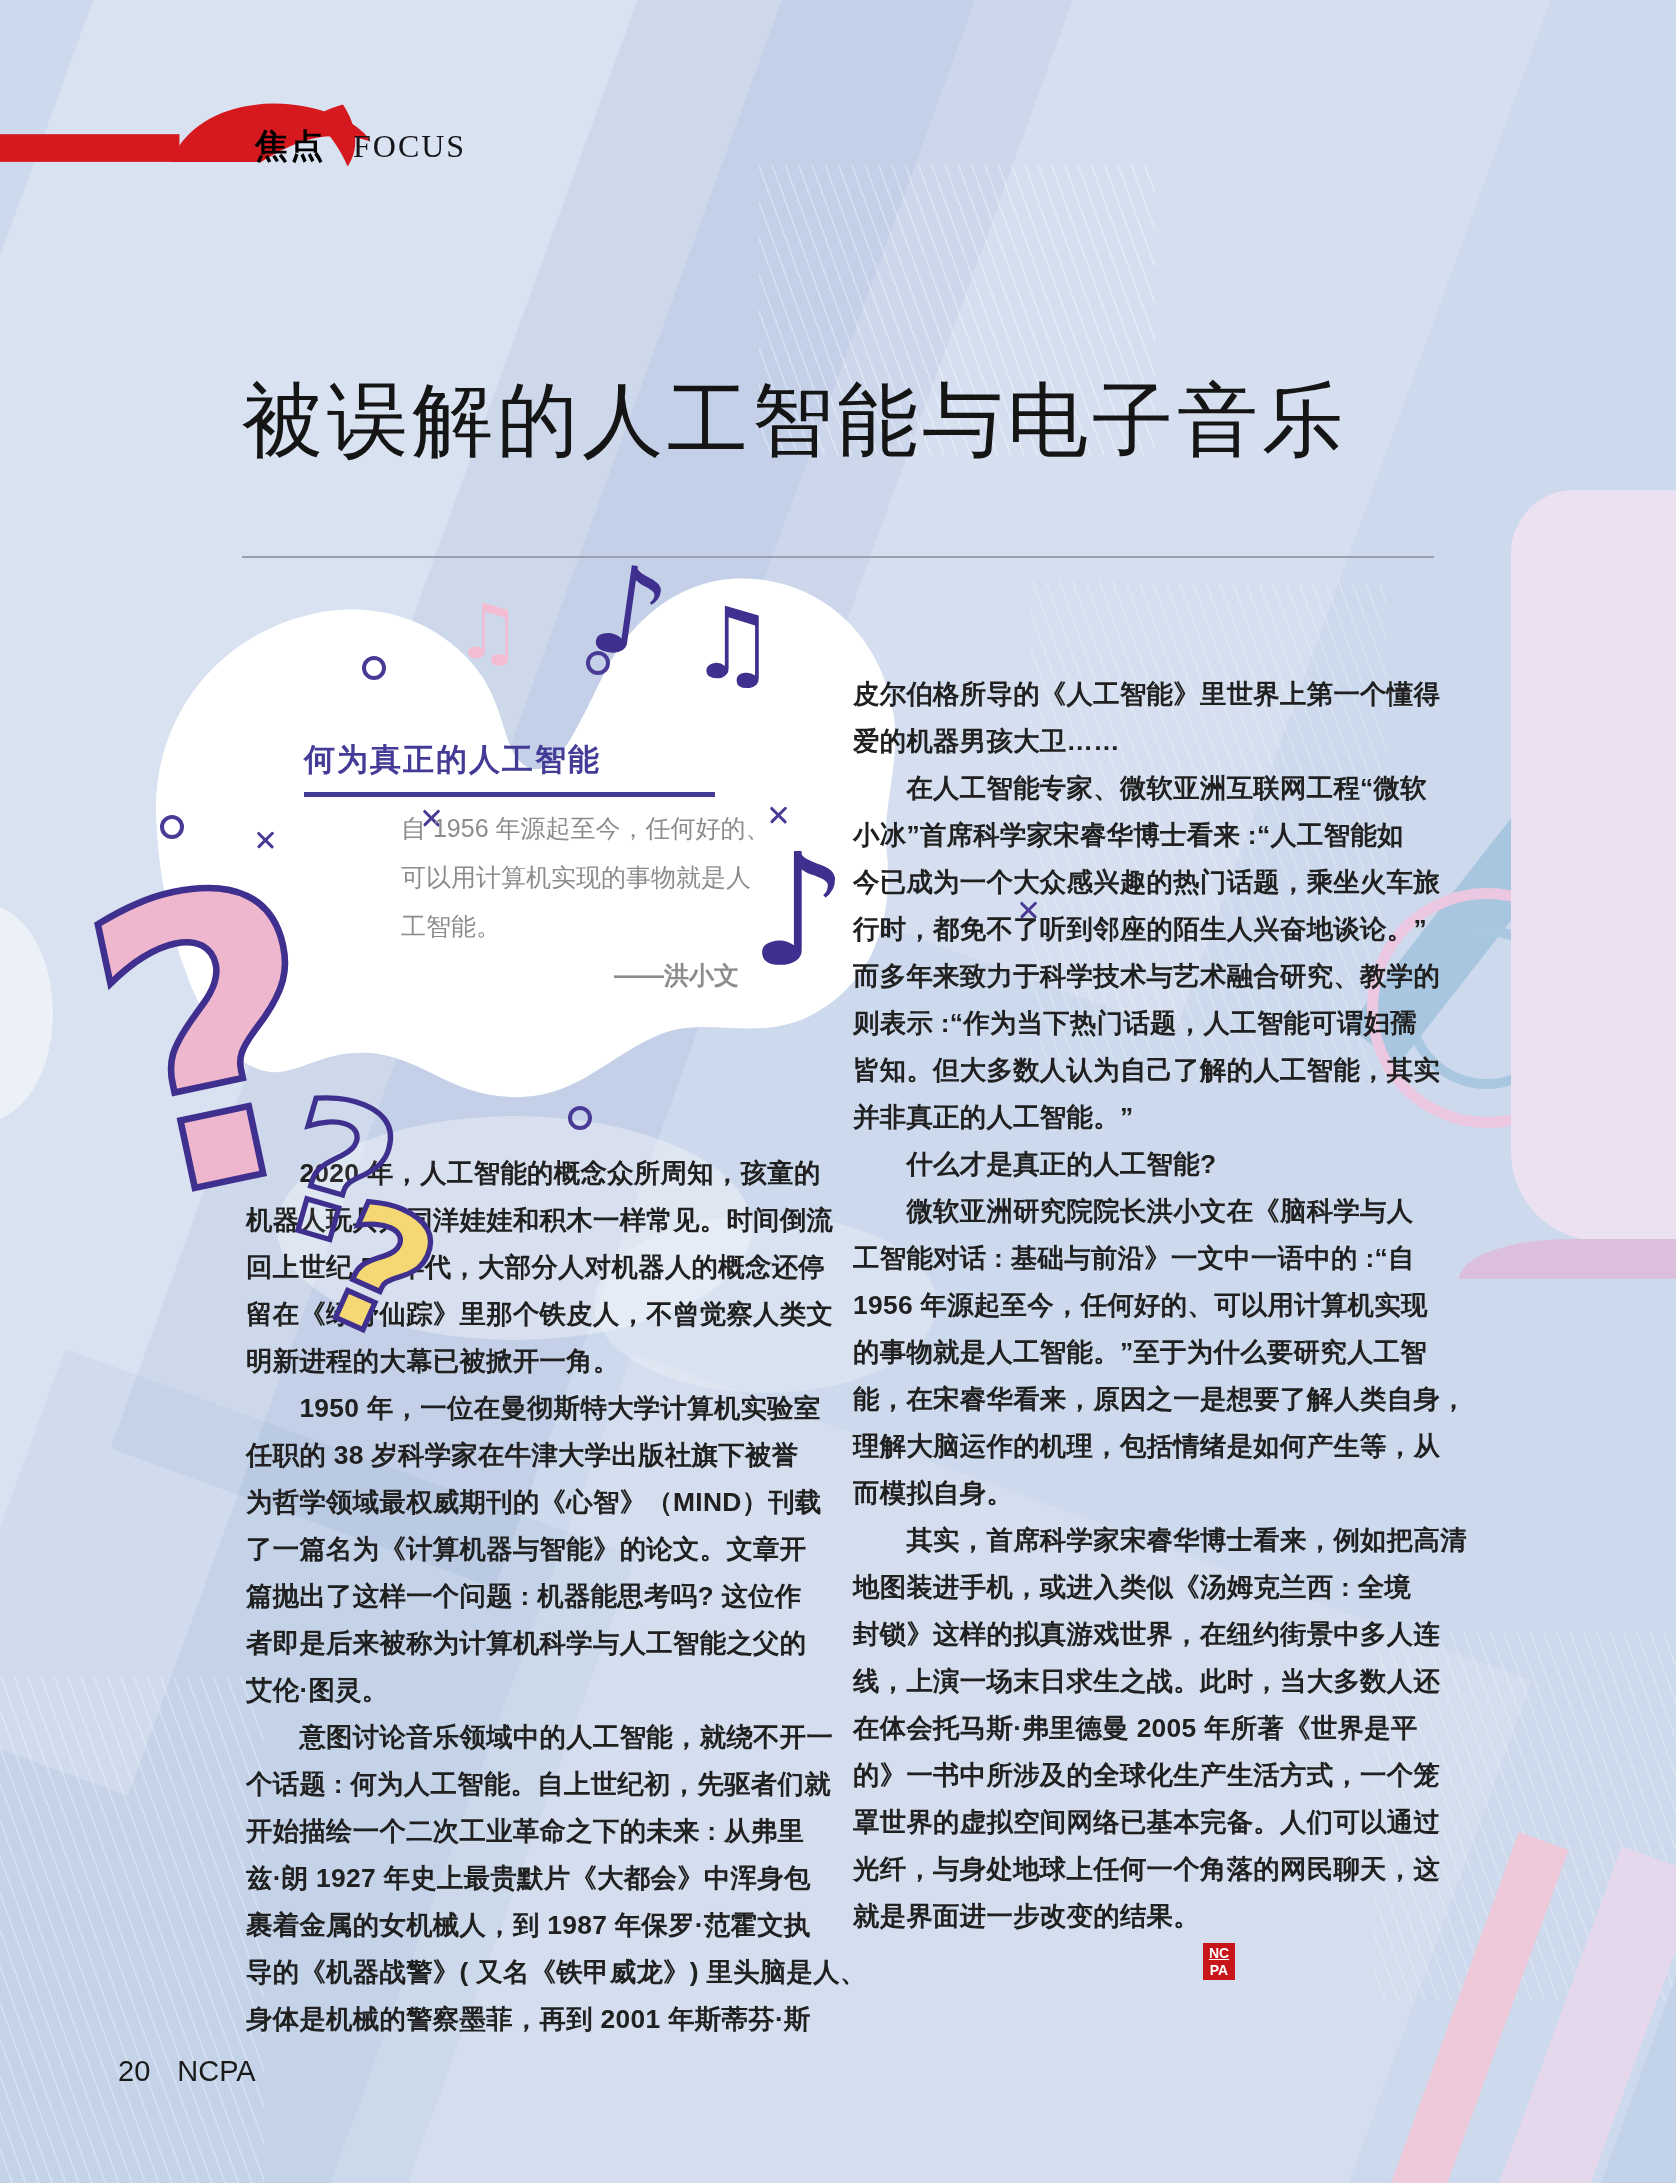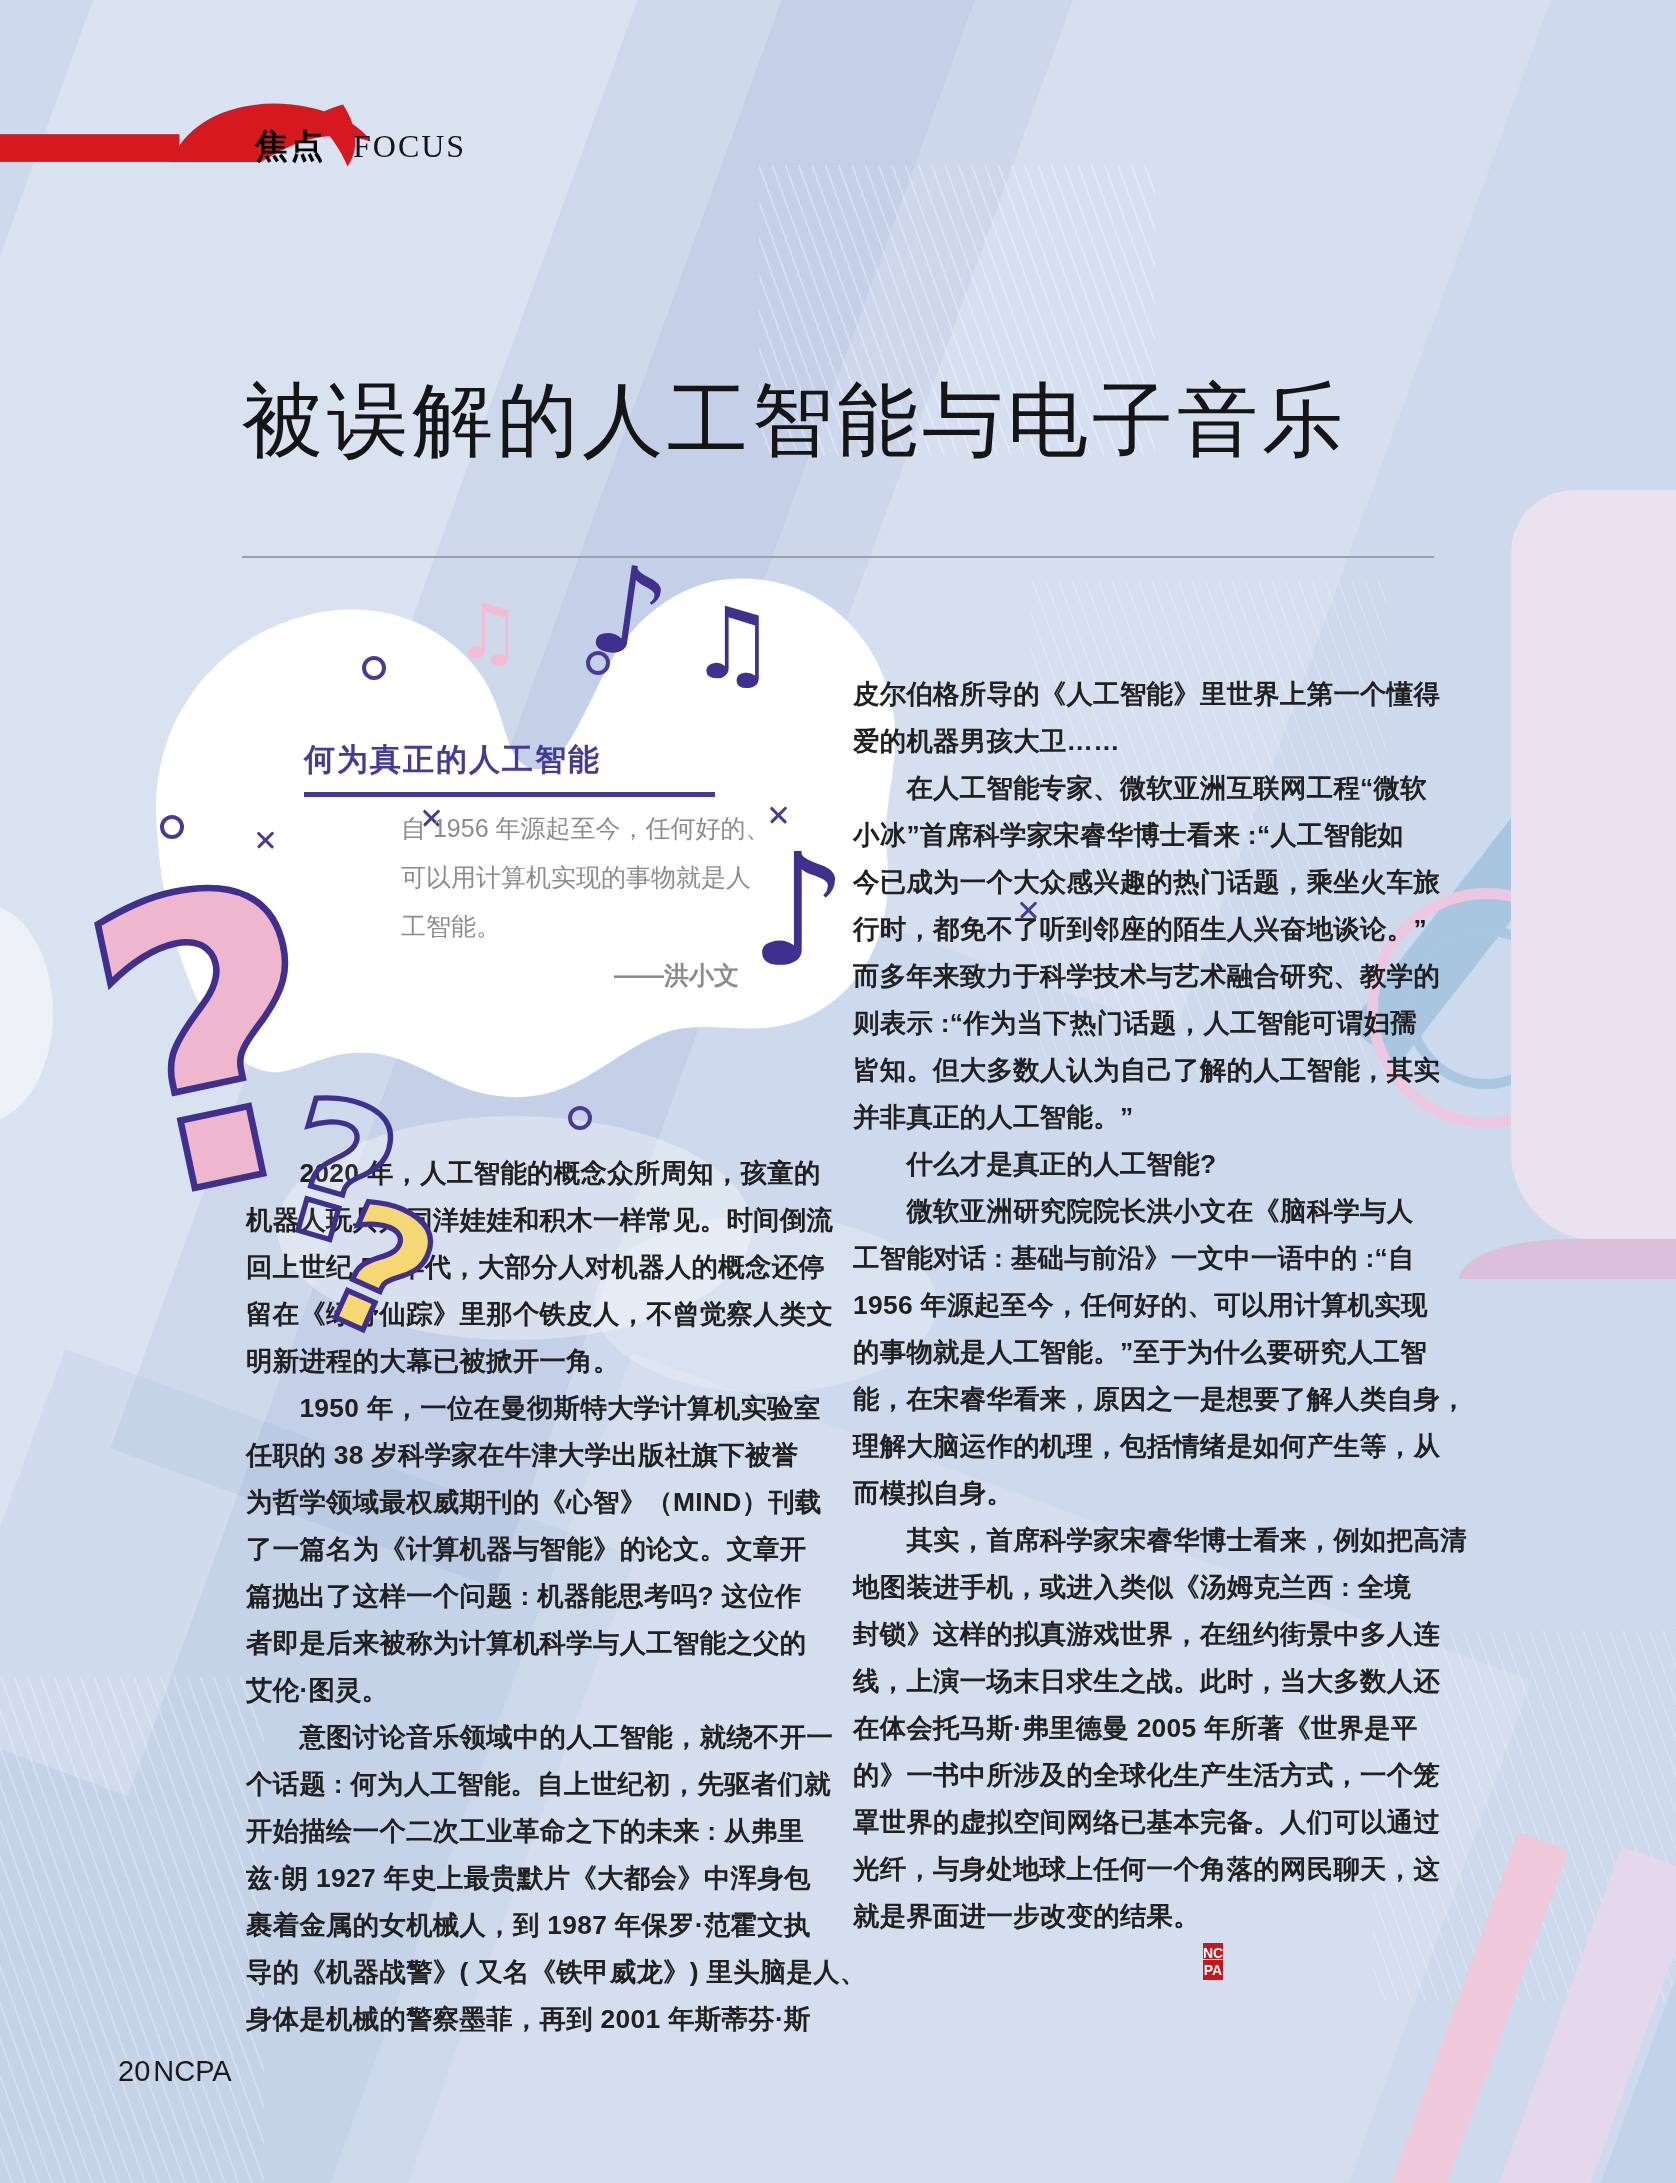--- a/index.html
+++ b/index.html
@@ -101,26 +101,26 @@
     -webkit-text-stroke:5.3px #3f2f8e; transform:rotate(24deg); z-index:5; }
 
   
   .col { position:absolute; width:594px; z-index:2; }
   #col-left  { left:246px;  top:1150px; }
   #col-right { left:853px; top:671px; }
   .bodyline { font-size:26.4px; color:#202020; line-height:47px; height:47px;
     white-space:nowrap; letter-spacing:0.3px;font-weight:bold; }
 
   
-  #end-mark { position:absolute; left:1203px; top:1943px; width:20px; height:37px;
+  #end-mark { position:absolute; left:1203px; top:1943px; width:32px; height:37px;
     background:#c8151a; color:#ffffff; z-index:3; text-align:center; }
   #end-mark div { font-size:14px; font-weight:bold; line-height:16.5px;
     font-family:"Liberation Sans", sans-serif; }
   #end-mark .l1 { text-decoration:underline; margin-top:2px; }
-  #page-footer { position:absolute; left:118px; top:2055px; display:flex; gap:3px;
+  #page-footer { position:absolute; left:118px; top:2055px; display:flex; gap:27px;
     font-size:29px; color:#1a1a1a; z-index:3; }
 </style>
 </head>
 <body>
 
 <div class="page">
 
   <div class="band" id="bandA"></div>
   <div class="band" id="bandB"></div>
   <div class="band" id="bandC"></div>

